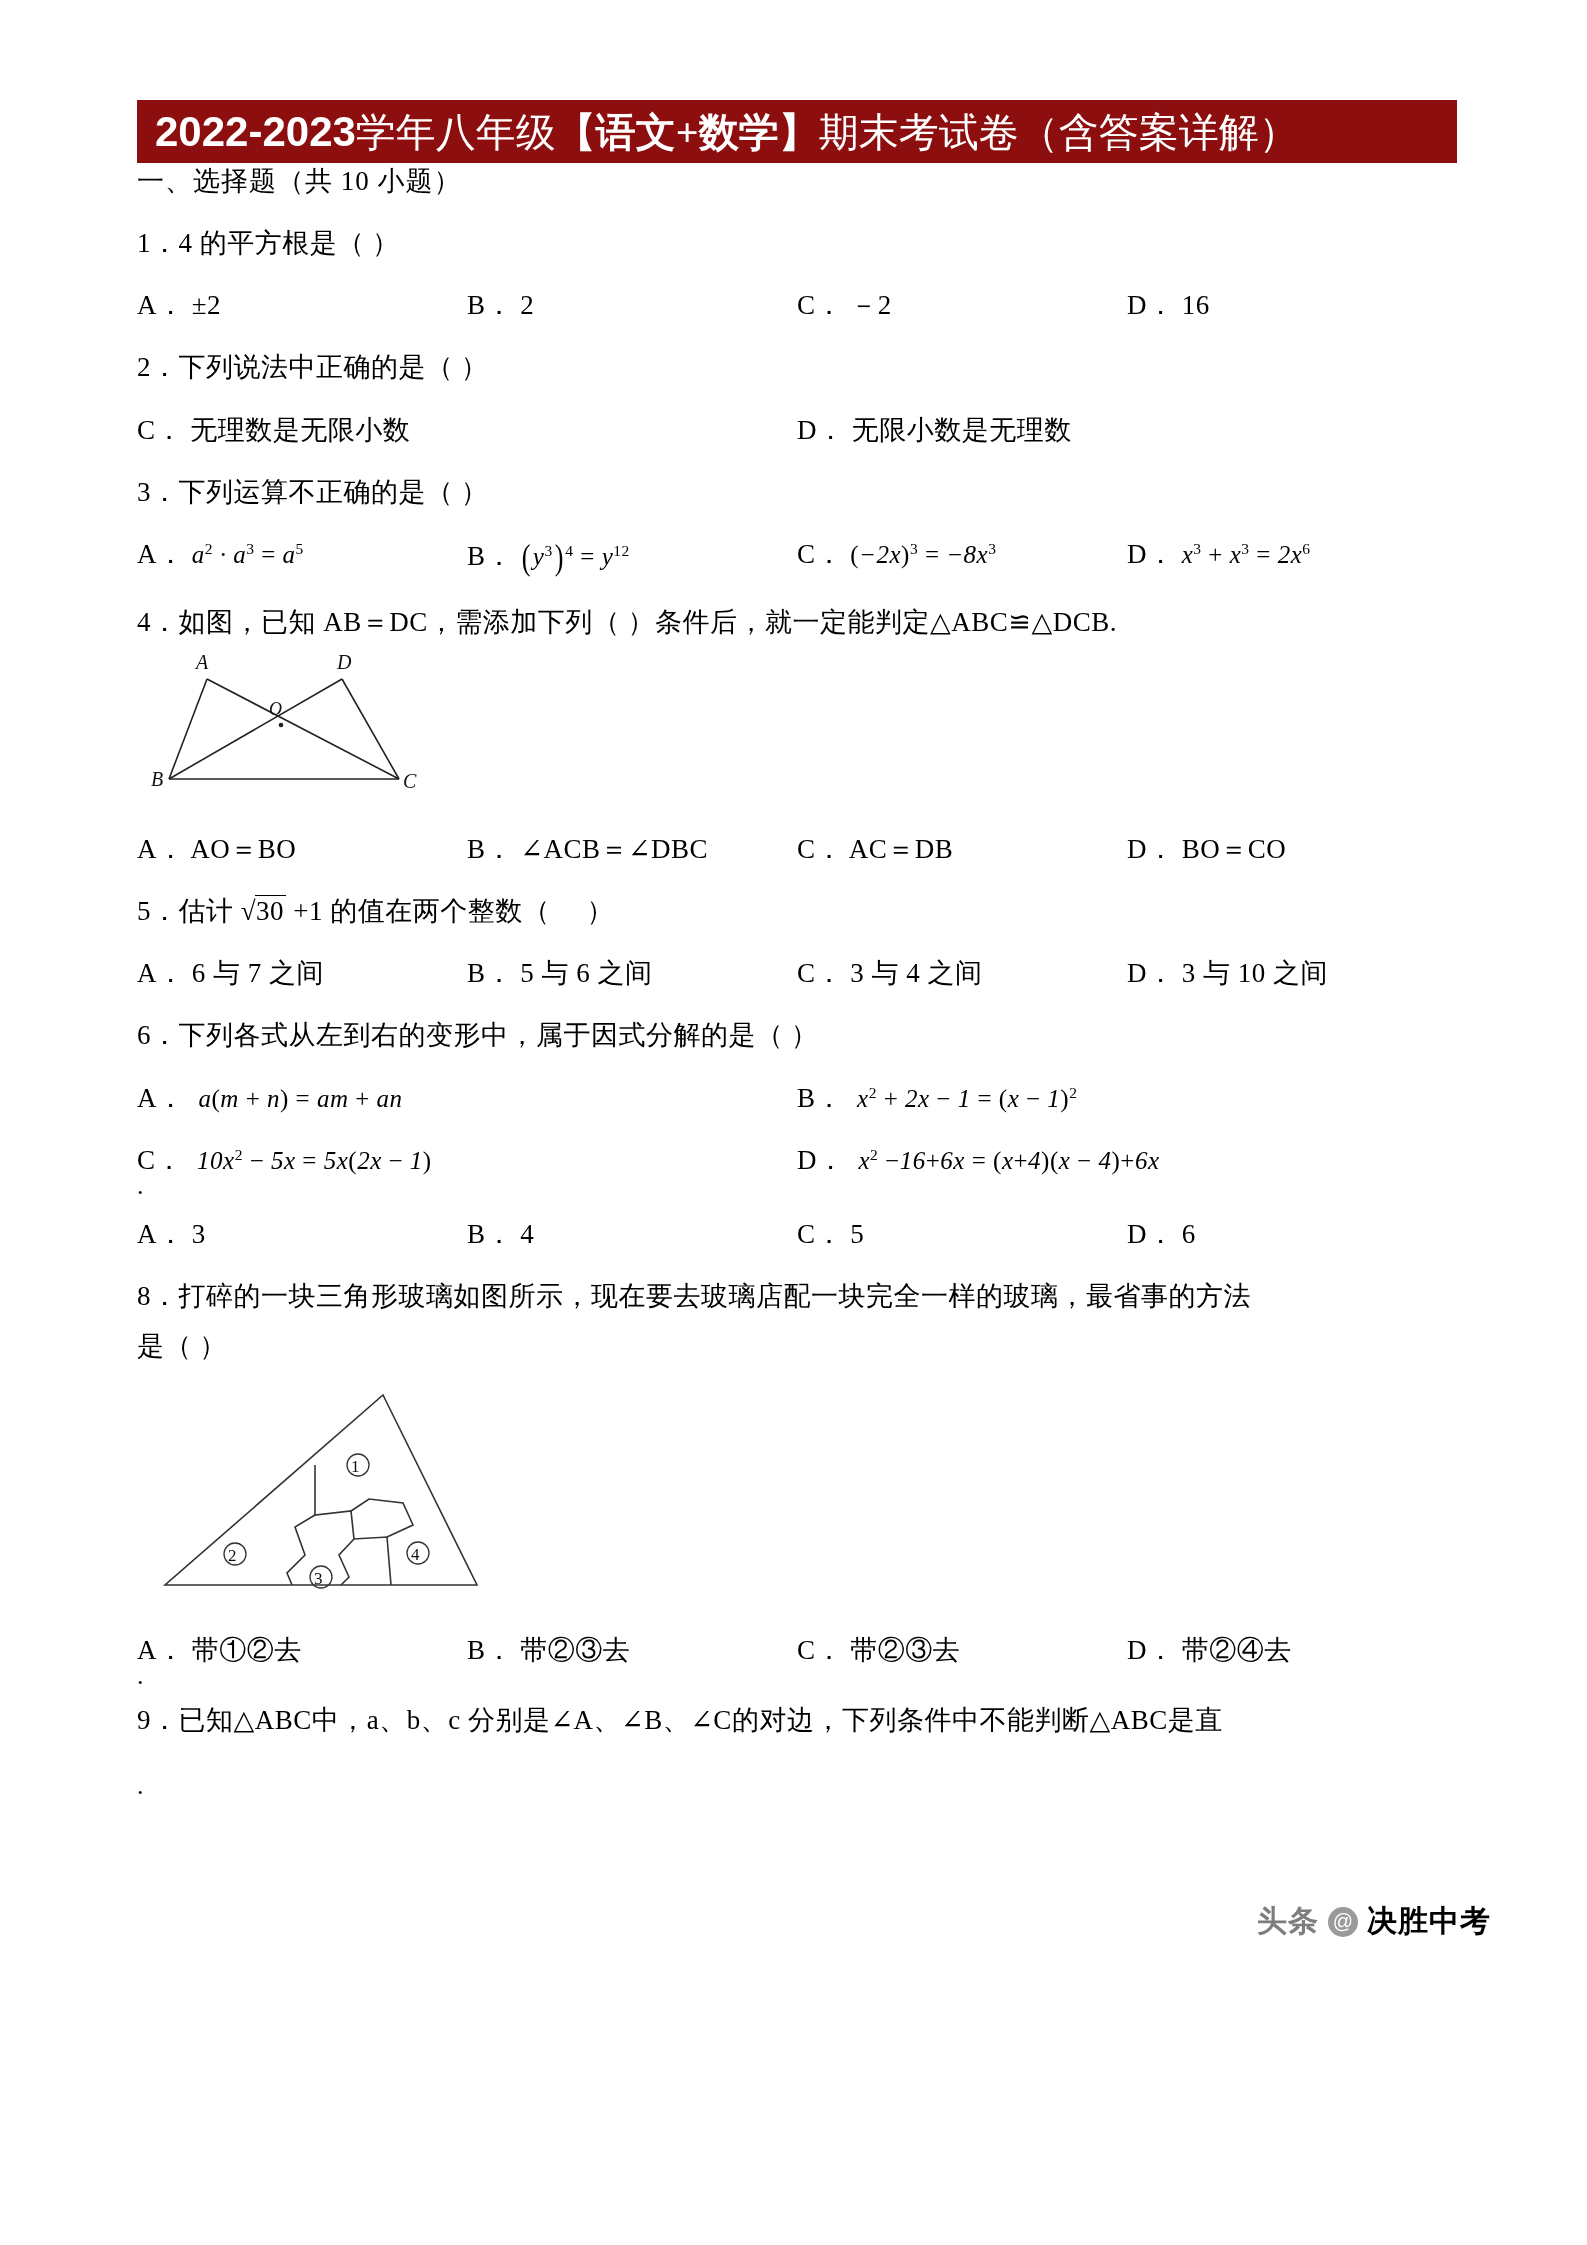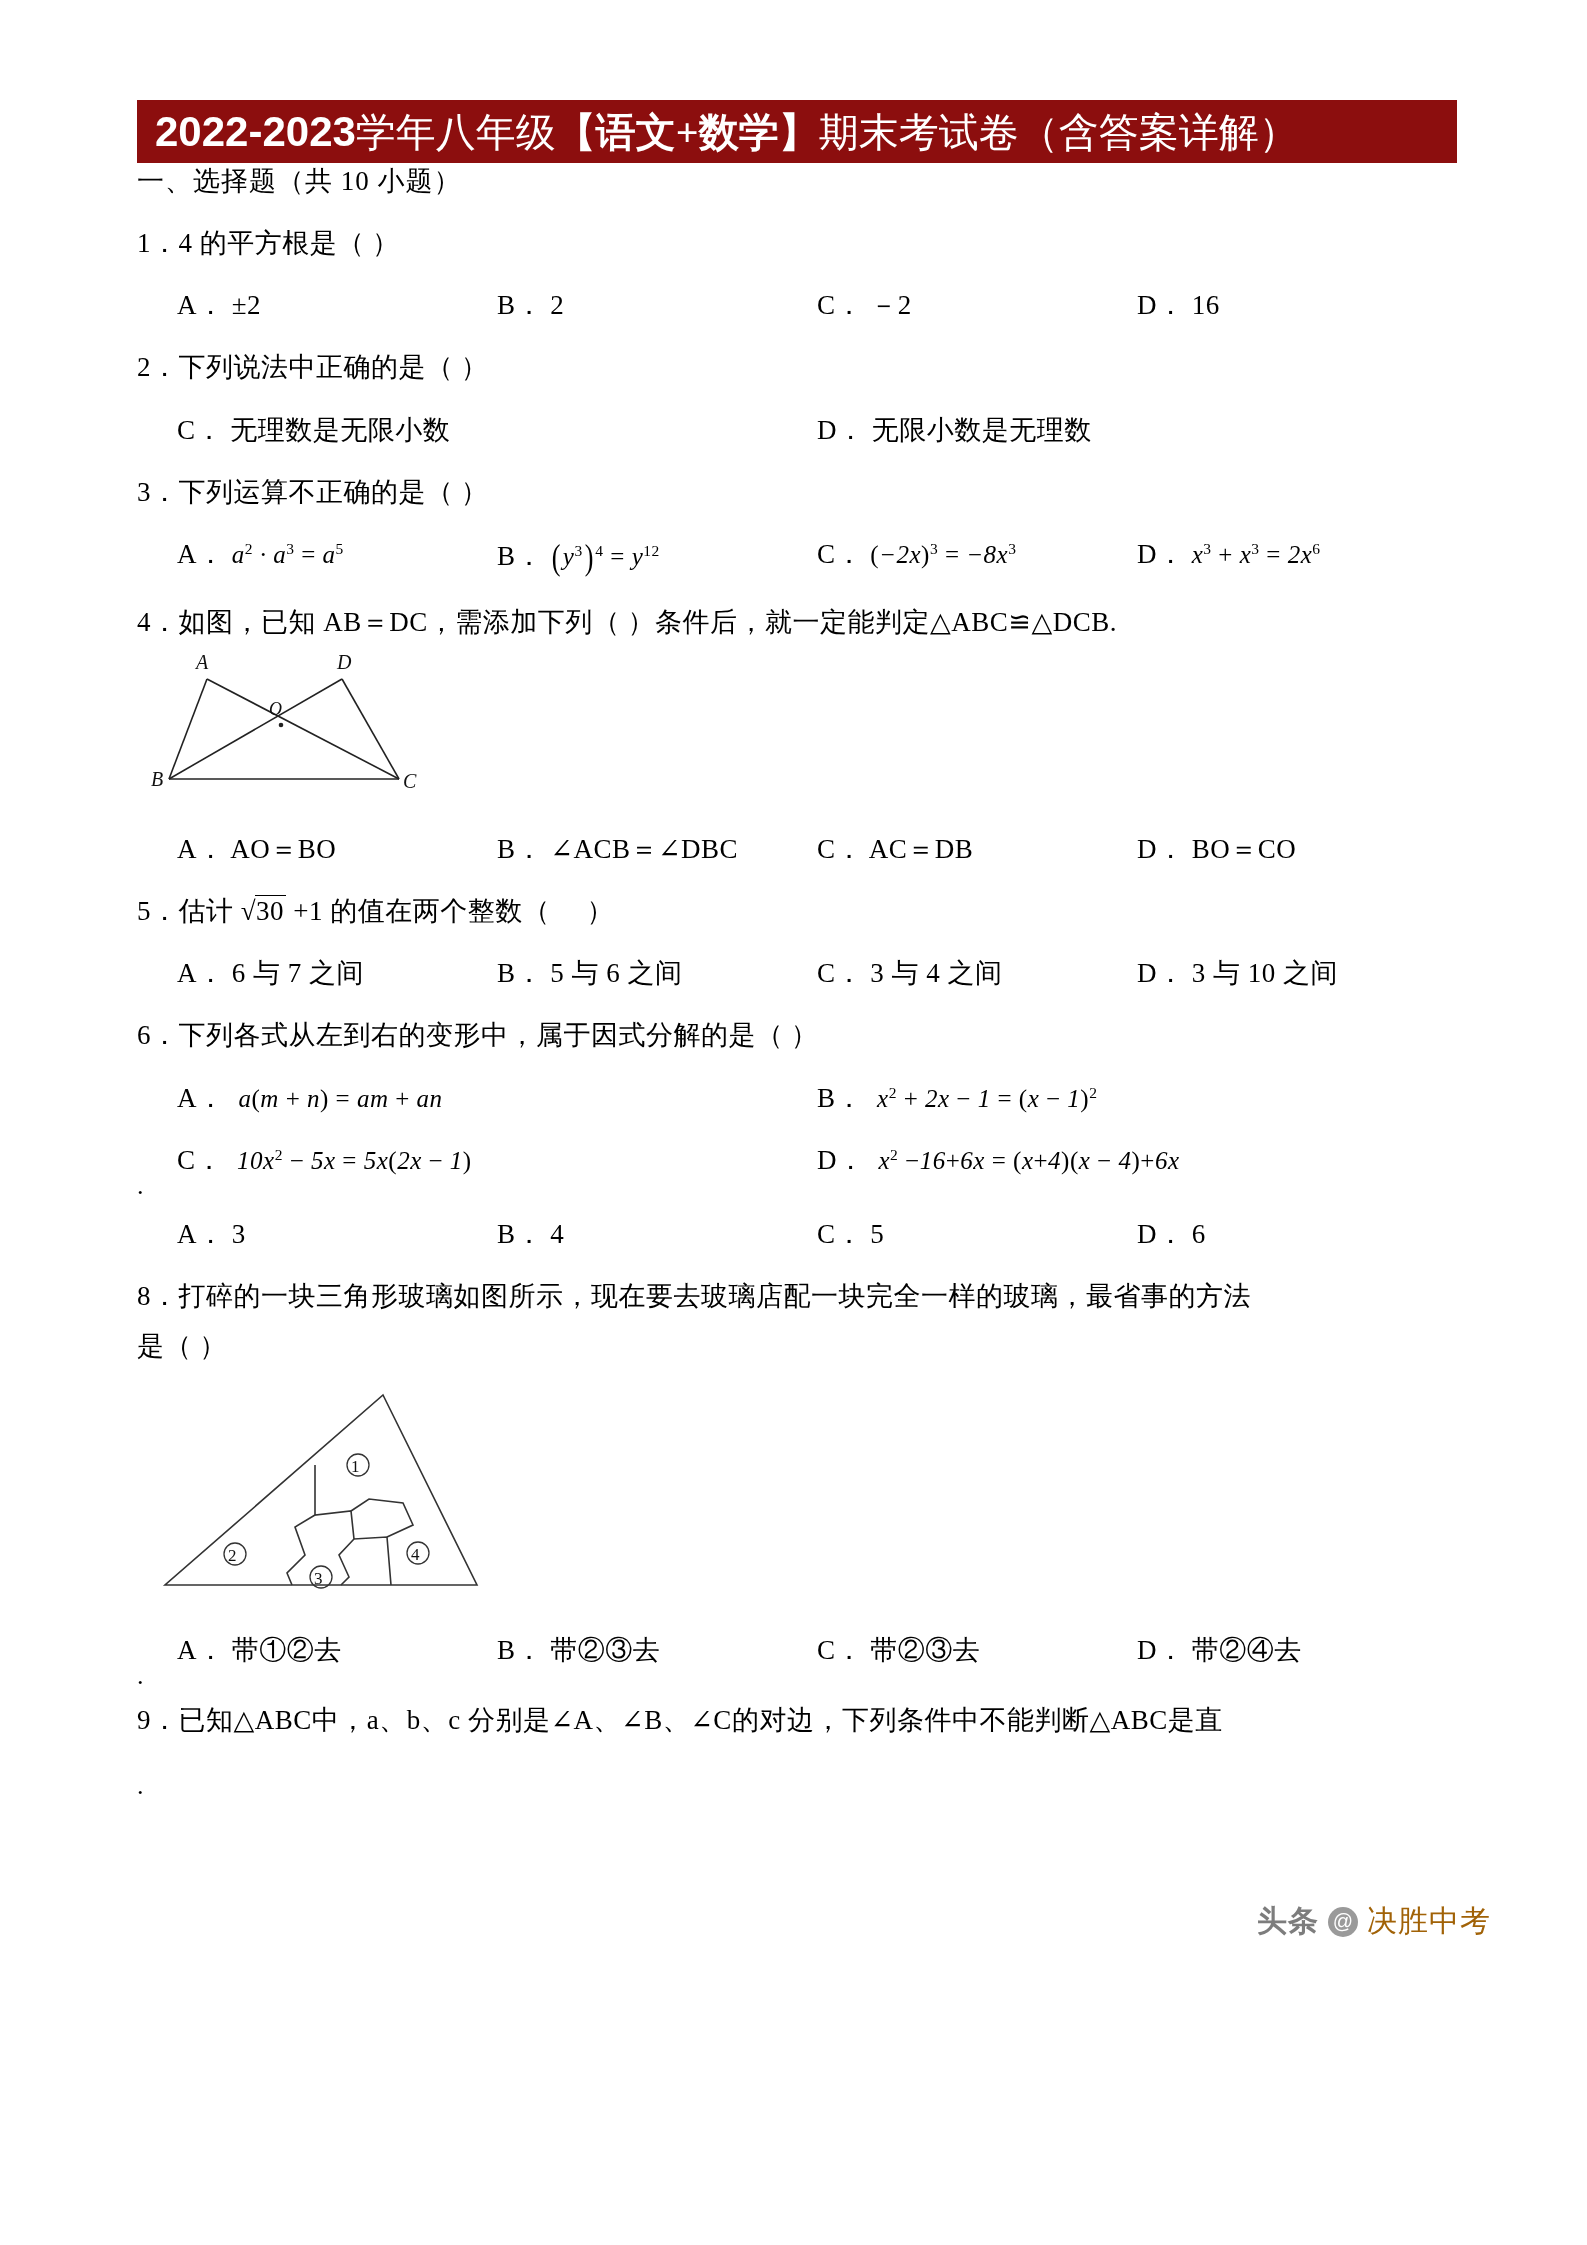--- a/index.html
+++ b/index.html
@@ -70,21 +70,20 @@
     letter-spacing: 0.5px;
     line-height: 1.35;
   }
   .qline.tight { margin-top: 22px; }
 
   .opts {
     display: flex;
     font-size: 27px;
     margin-top: 26px;
     letter-spacing: 0.5px;
-    margin-left: 40px;
   }
   .opts.two > div { width: 50%; }
   .opts.four > div { width: 25%; }
   .opts .col { padding-right: 10px; box-sizing: border-box; }
 
   .lbl { display: inline-block; }
 
   
   .math {
     font-family: "Liberation Serif", "DejaVu Serif", serif;
@@ -127,21 +126,21 @@
     font-size: 30px;
     white-space: nowrap;
   }
   .watermark .wm-brand { font-weight: bold; color: #7d7d7d; letter-spacing: 1px; }
   .watermark .wm-dot {
     width: 30px; height: 30px; border-radius: 50%;
     background: #9a9a9a; color: #ffffff;
     display: inline-flex; align-items: center; justify-content: center;
     font-size: 20px; margin: 0 9px;
   }
-  .watermark .wm-name { font-weight: normal; color: #a16207; letter-spacing: 1px; }
+  .watermark .wm-name { font-weight: bold; color: #000000; letter-spacing: 1px; }
 
   .stray-dot {
     font-size: 26px;
     line-height: 8px;
     margin-top: 4px;
   }
 </style>
 </head>
 <body>
 

